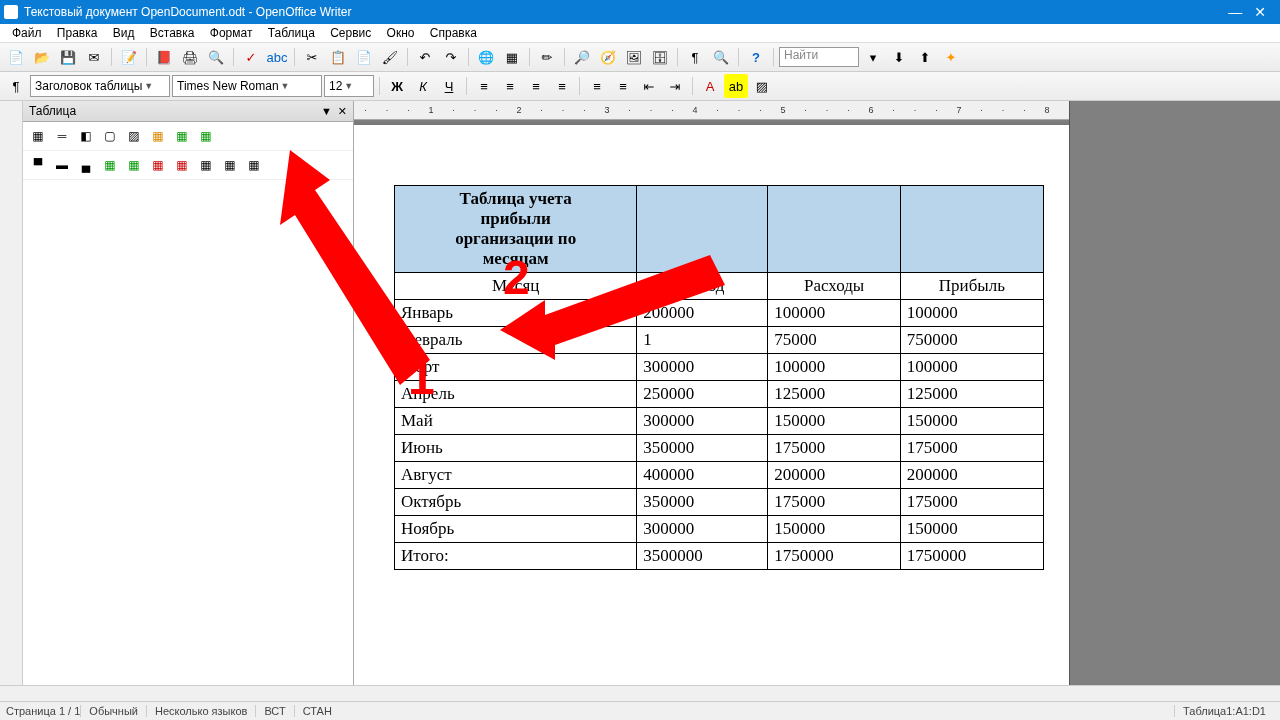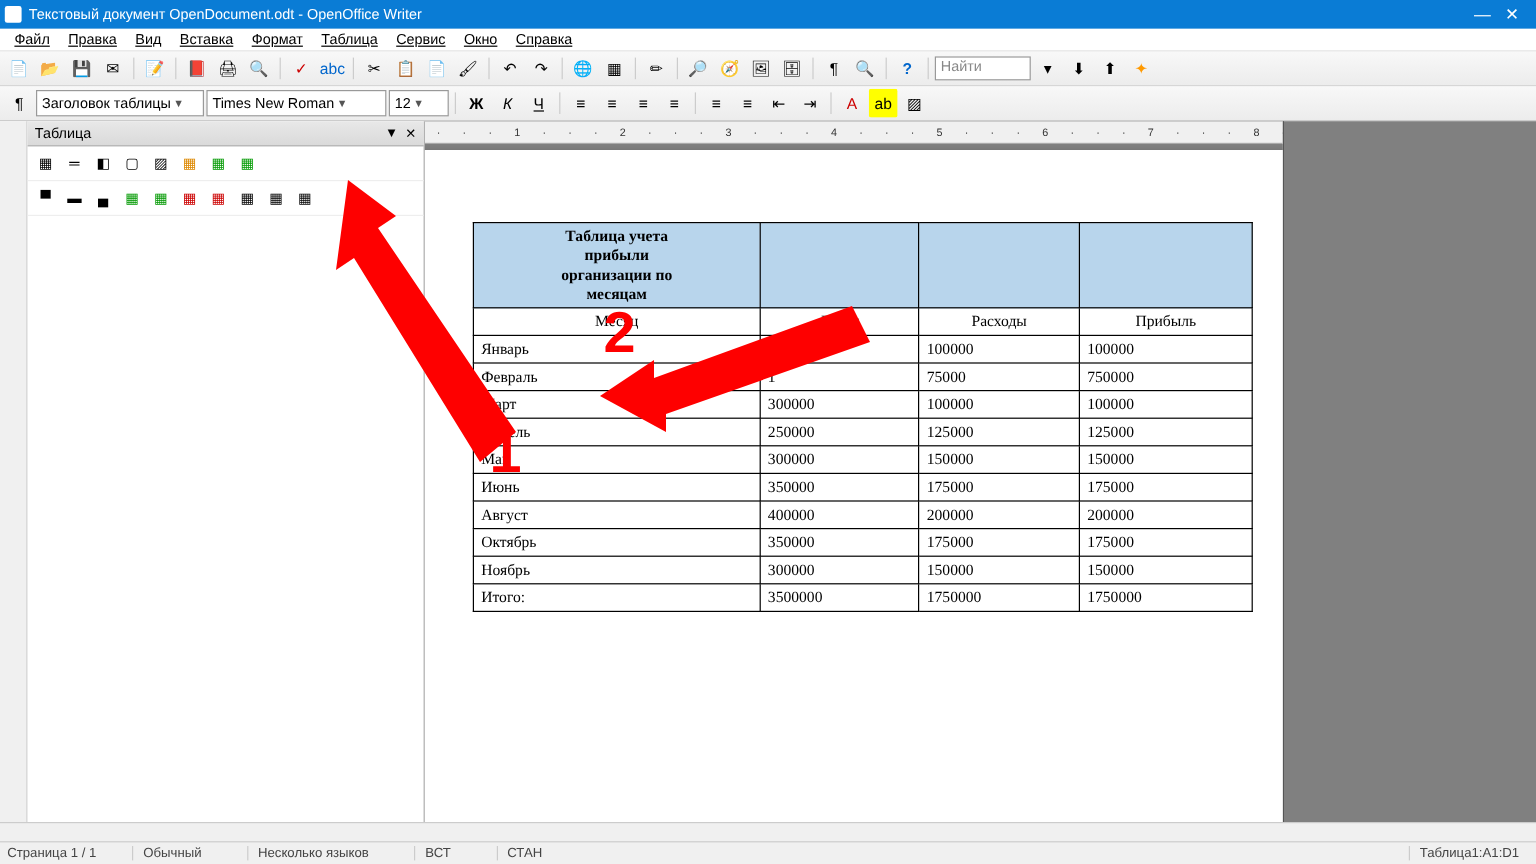--- a/index.html
+++ b/index.html
@@ -2,44 +2,44 @@
 <html><head>
 <meta charset="utf-8">
 <style>
 html,body{margin:0;padding:0;font-family:"Segoe UI",Tahoma,sans-serif;font-size:12px;background:#fff;overflow:hidden;width:1280px;height:720px}
 .titlebar{background:#0a7cd5;color:#ffffff;height:24px;display:flex;align-items:center;padding:0 4px;justify-content:space-between}
 .titlebar-left{display:flex;align-items:center;gap:6px}
 .title-icon{width:14px;height:14px;background:#fff;border-radius:2px;display:inline-block}
 .window-btns{display:flex;gap:12px;padding-right:10px}
 .window-btn{cursor:default;font-size:14px}
 .menubar{background:#fff;padding:2px 6px;border-bottom:1px solid #ddd}
-.menubar span{padding:2px 6px;text-decoration:underline;cursor:default}
+.menubar span{padding:2px 6px;cursor:default}
 .toolbar{background:linear-gradient(#f8f8f8,#ececec);border-bottom:1px solid #ccc;padding:2px 4px;display:flex;align-items:center;gap:2px;flex-wrap:nowrap}
 .tb-btn{width:22px;height:22px;display:inline-flex;align-items:center;justify-content:center;border:1px solid transparent;border-radius:2px;cursor:default;font-size:13px}
 .tb-sep{width:1px;height:18px;background:#ccc;margin:0 3px}
 .tb-combo{height:20px;border:1px solid #999;background:#fff;padding:0 4px;font-size:12px;display:inline-flex;align-items:center;gap:2px}
 .tb-combo .dd{font-size:9px;color:#555}
 .search-box{width:70px;border:1px solid #999;background:#fff;height:18px;padding:0 4px;color:#888}
 .workspace{display:flex;height:calc(100% - 24px - 24px - 30px - 30px - 18px);position:relative}
 .left-ruler{width:22px;background:#f0f0f0;border-right:1px solid #ccc}
 .side-panel{width:330px;background:#fff;border-right:1px solid #aaa;display:flex;flex-direction:column}
 .panel-header{background:linear-gradient(#e8e8e8,#dadada);border-bottom:1px solid #aaa;padding:3px 6px;display:flex;justify-content:space-between;align-items:center;font-size:12px}
 .panel-header .ctrls{display:flex;gap:6px;font-size:11px;cursor:default}
 .panel-toolbar{padding:3px 4px;display:flex;gap:2px;flex-wrap:wrap;border-bottom:1px solid #eee}
 .panel-toolbar .tb-btn{width:20px;height:20px;font-size:12px}
 .doc-area{flex:1;background:#808080;position:relative;overflow:hidden}
 .hruler{position:absolute;top:0;left:0;right:0;height:18px;background:#f0f0f0;border-bottom:1px solid #aaa;font-size:9px;color:#333;display:flex;align-items:center;white-space:nowrap;overflow:hidden;padding-left:10px}
 .hruler span{letter-spacing:8px}
 .page{position:absolute;top:24px;left:-70px;width:790px;background:#fff;box-shadow:3px 3px 8px rgba(0,0,0,.4);padding:60px 50px;min-height:600px}
-.doc-table{border-collapse:collapse;width:650px;font-family:"Times New Roman",serif;font-size:13px;margin-left:60px}
+.doc-table{border-collapse:collapse;width:650px;font-family:"Times New Roman",serif;font-size:17px;margin-left:60px}
 .doc-table td,.doc-table th{border:1px solid #000;padding:3px 6px;text-align:left}
 .doc-table .hdr{background:#b8d5ec;text-align:center;font-weight:bold;vertical-align:middle}
 .doc-table .colhdr{text-align:center;font-weight:normal}
 .right-strip{width:210px;background:#808080;border-left:1px solid #555}
-.statusbar{position:absolute;bottom:0;left:0;right:0;height:18px;background:#f0f0f0;border-top:1px solid #ccc;display:flex;align-items:center;font-size:11px;color:#444;padding:0 6px;gap:30px}
+.statusbar{position:absolute;bottom:0;left:0;right:0;height:18px;background:#f0f0f0;border-top:1px solid #ccc;display:flex;align-items:center;font-size:11px;color:#444;padding:0 6px;}
 .statusbar .cell{border-left:1px solid #ccc;padding:0 8px}
 .arrow{position:absolute;pointer-events:none}
 .arrow svg{overflow:visible}
 .num-label{position:absolute;color:#fe0000;font-weight:bold;font-size:48px;font-family:Arial;pointer-events:none}
 .scrollbar-bottom{position:absolute;bottom:18px;left:0;right:0;height:16px;background:#f0f0f0;border-top:1px solid #ccc}
 </style>
 </head>
 <body>
 
 <div class="titlebar">

